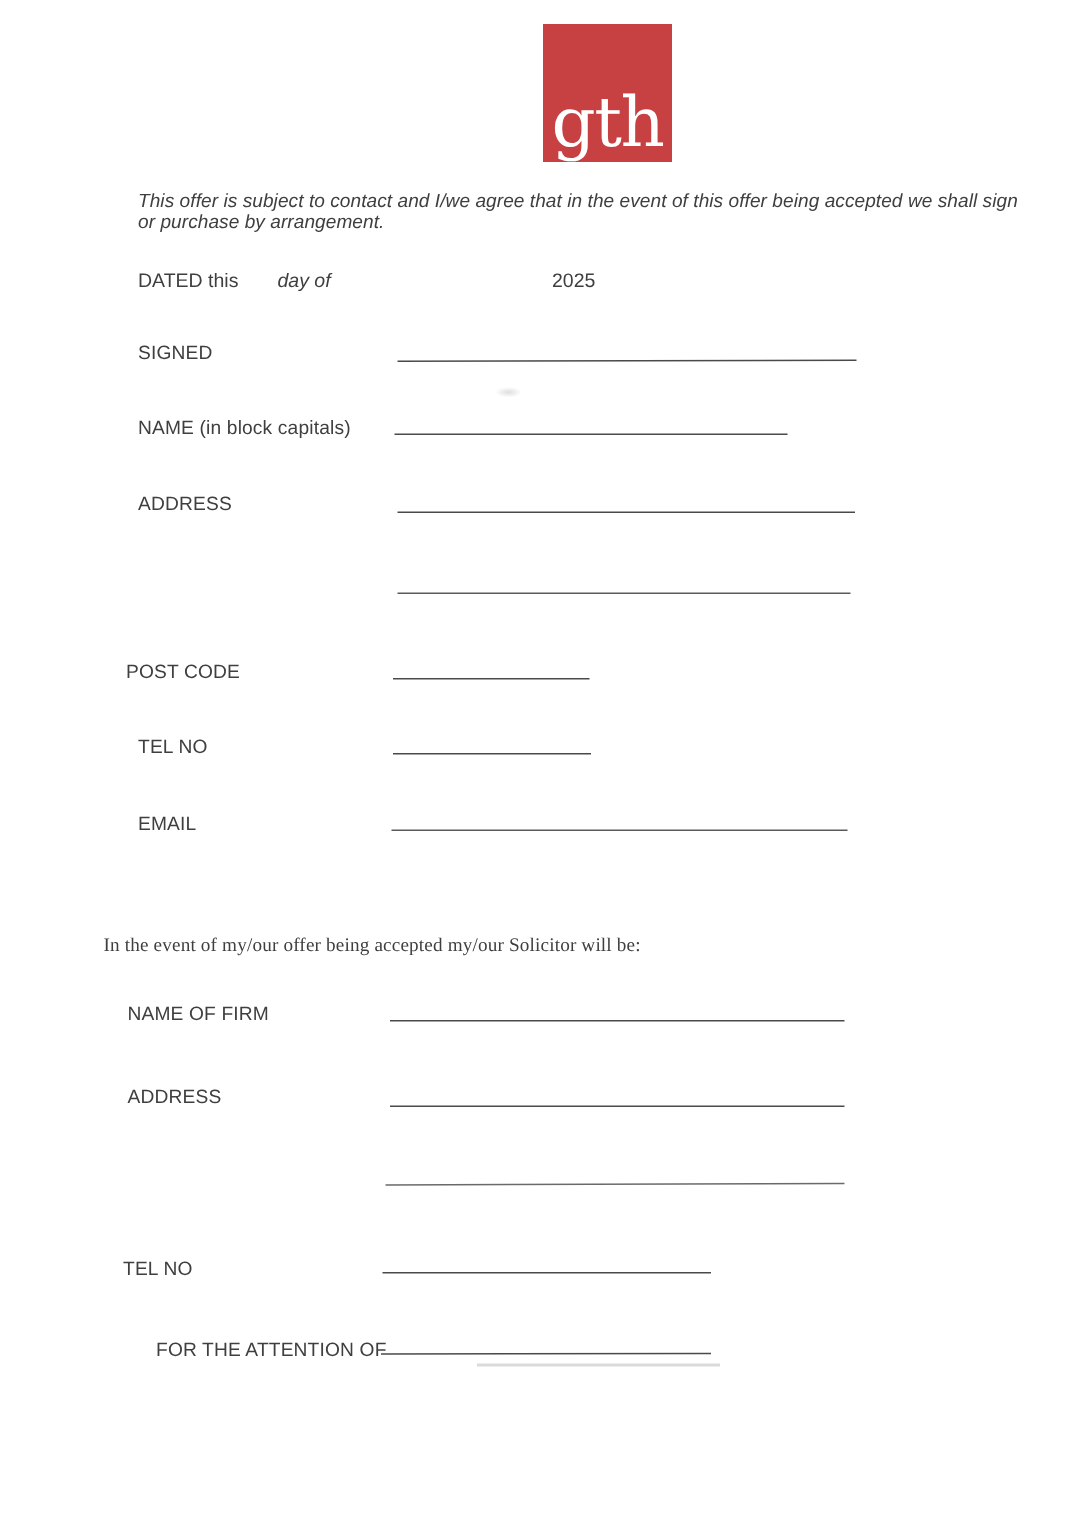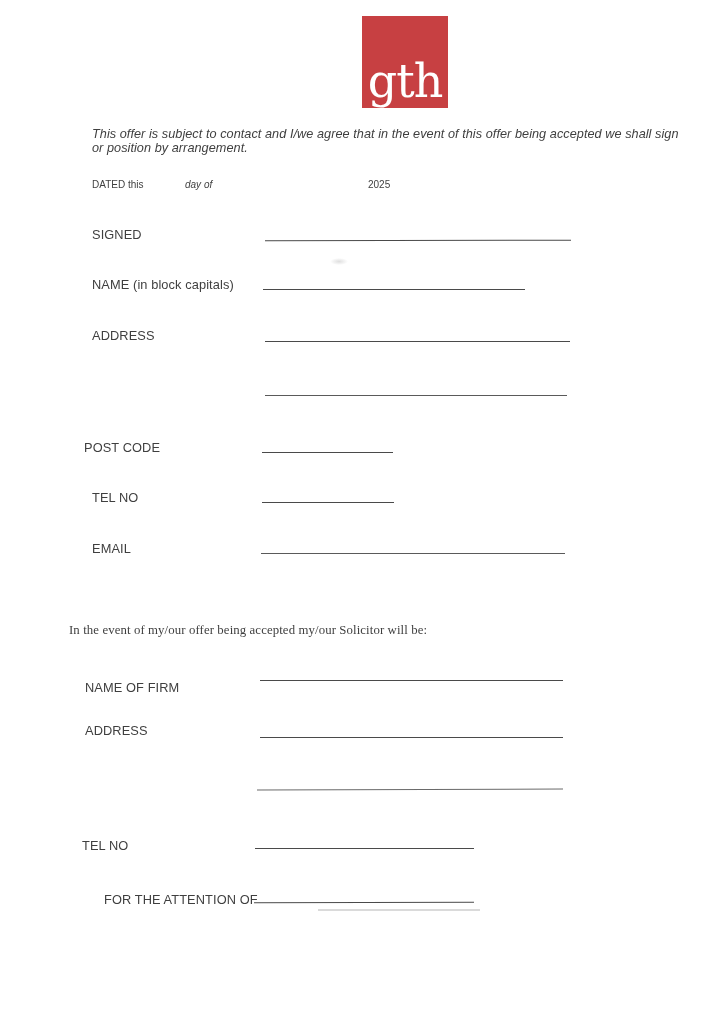--- a/index.html
+++ b/index.html
@@ -38,21 +38,21 @@
   .para {
     position: absolute;
     left: 92px;
     top: 127px;
     width: 560px;
     font-size: 12.7px;
     line-height: 14px;
     letter-spacing: 0.05px;
   }
   .para div { white-space: nowrap; font-style: italic; }
-  .dated-row { position: absolute; top: 179px; left: 0; width: 607px; height: 16px; font-size: 10px; }
+  .dated-row { position: absolute; top: 179px; left: 0; width: 607px; height: 16px; font-size: 13px; }
   .dated-prefix { position: absolute; left: 92px; }
   .dated-middle { position: absolute; left: 185px; font-style: italic; }
   .dated-year { position: absolute; left: 368px; }
   .flabel {
     position: absolute;
     font-size: 12.8px;
     letter-spacing: 0.1px;
     white-space: nowrap;
   }
   .fline {
@@ -68,21 +68,21 @@
   .lbl-address  { left: 92px; top: 328px; }
   .ln-address1  { left: 265px; top: 341px; width: 305px; }
   .ln-address2  { left: 265px; top: 395px; width: 302px; background: #5a5a5a; }
   .lbl-postcode { left: 84px; top: 440px; }
   .ln-postcode  { left: 262px; top: 452px; width: 131px; }
   .lbl-tel      { left: 92px; top: 490px; }
   .ln-tel       { left: 262px; top: 502px; width: 132px; }
   .lbl-email    { left: 92px; top: 541px; }
   .ln-email     { left: 261px; top: 553px; width: 304px; background: #5a5a5a; }
   .sol-intro    { left: 69px; top: 623px; font-family: Liberation Serif, serif; }
-  .lbl-firm     { left: 85px; top: 668px; margin-top: 12px; }
+  .lbl-firm     { left: 85px; top: 668px; }
   .ln-firm      { left: 260px; top: 680px; width: 303px; }
   .lbl-saddress { left: 85px; top: 723px; }
   .ln-saddress1 { left: 260px; top: 737px; width: 303px; }
   .ln-saddress2 { left: 257px; top: 789px; width: 306px; background: #6a6a6a; transform: rotate(-0.18deg); }
   .lbl-stel     { left: 82px; top: 838px; }
   .ln-stel      { left: 255px; top: 848px; width: 219px; }
   .lbl-attn     { left: 80px; top: 892px; margin-left: 24px; }
   .ln-attn      { left: 254px; top: 902px; width: 220px; transform: rotate(-0.1deg); }
   .line-echo {
     position: absolute;
@@ -102,21 +102,21 @@
 <body>
 
 <div class="page">
 
   <div class="logo" style="background: rgb(199, 64, 66); color: rgb(255, 255, 255);">
     <span class="logo-text">gth</span>
   </div>
 
   <div class="para">
     <div>This offer is subject to contact and I/we agree that in the event of this offer being accepted we shall sign</div>
-    <div>or position by arrangement.</div>
+    <div>or purchase by arrangement.</div>
   </div>
 
   <div class="dated-row">
     <span class="dated-prefix">DATED this</span>
     <span class="dated-middle">day of</span>
     <span class="dated-year">2025</span>
   </div>
 
   <div class="flabel lbl-signed">SIGNED</div>
   <div class="fline ln-signed"></div>

